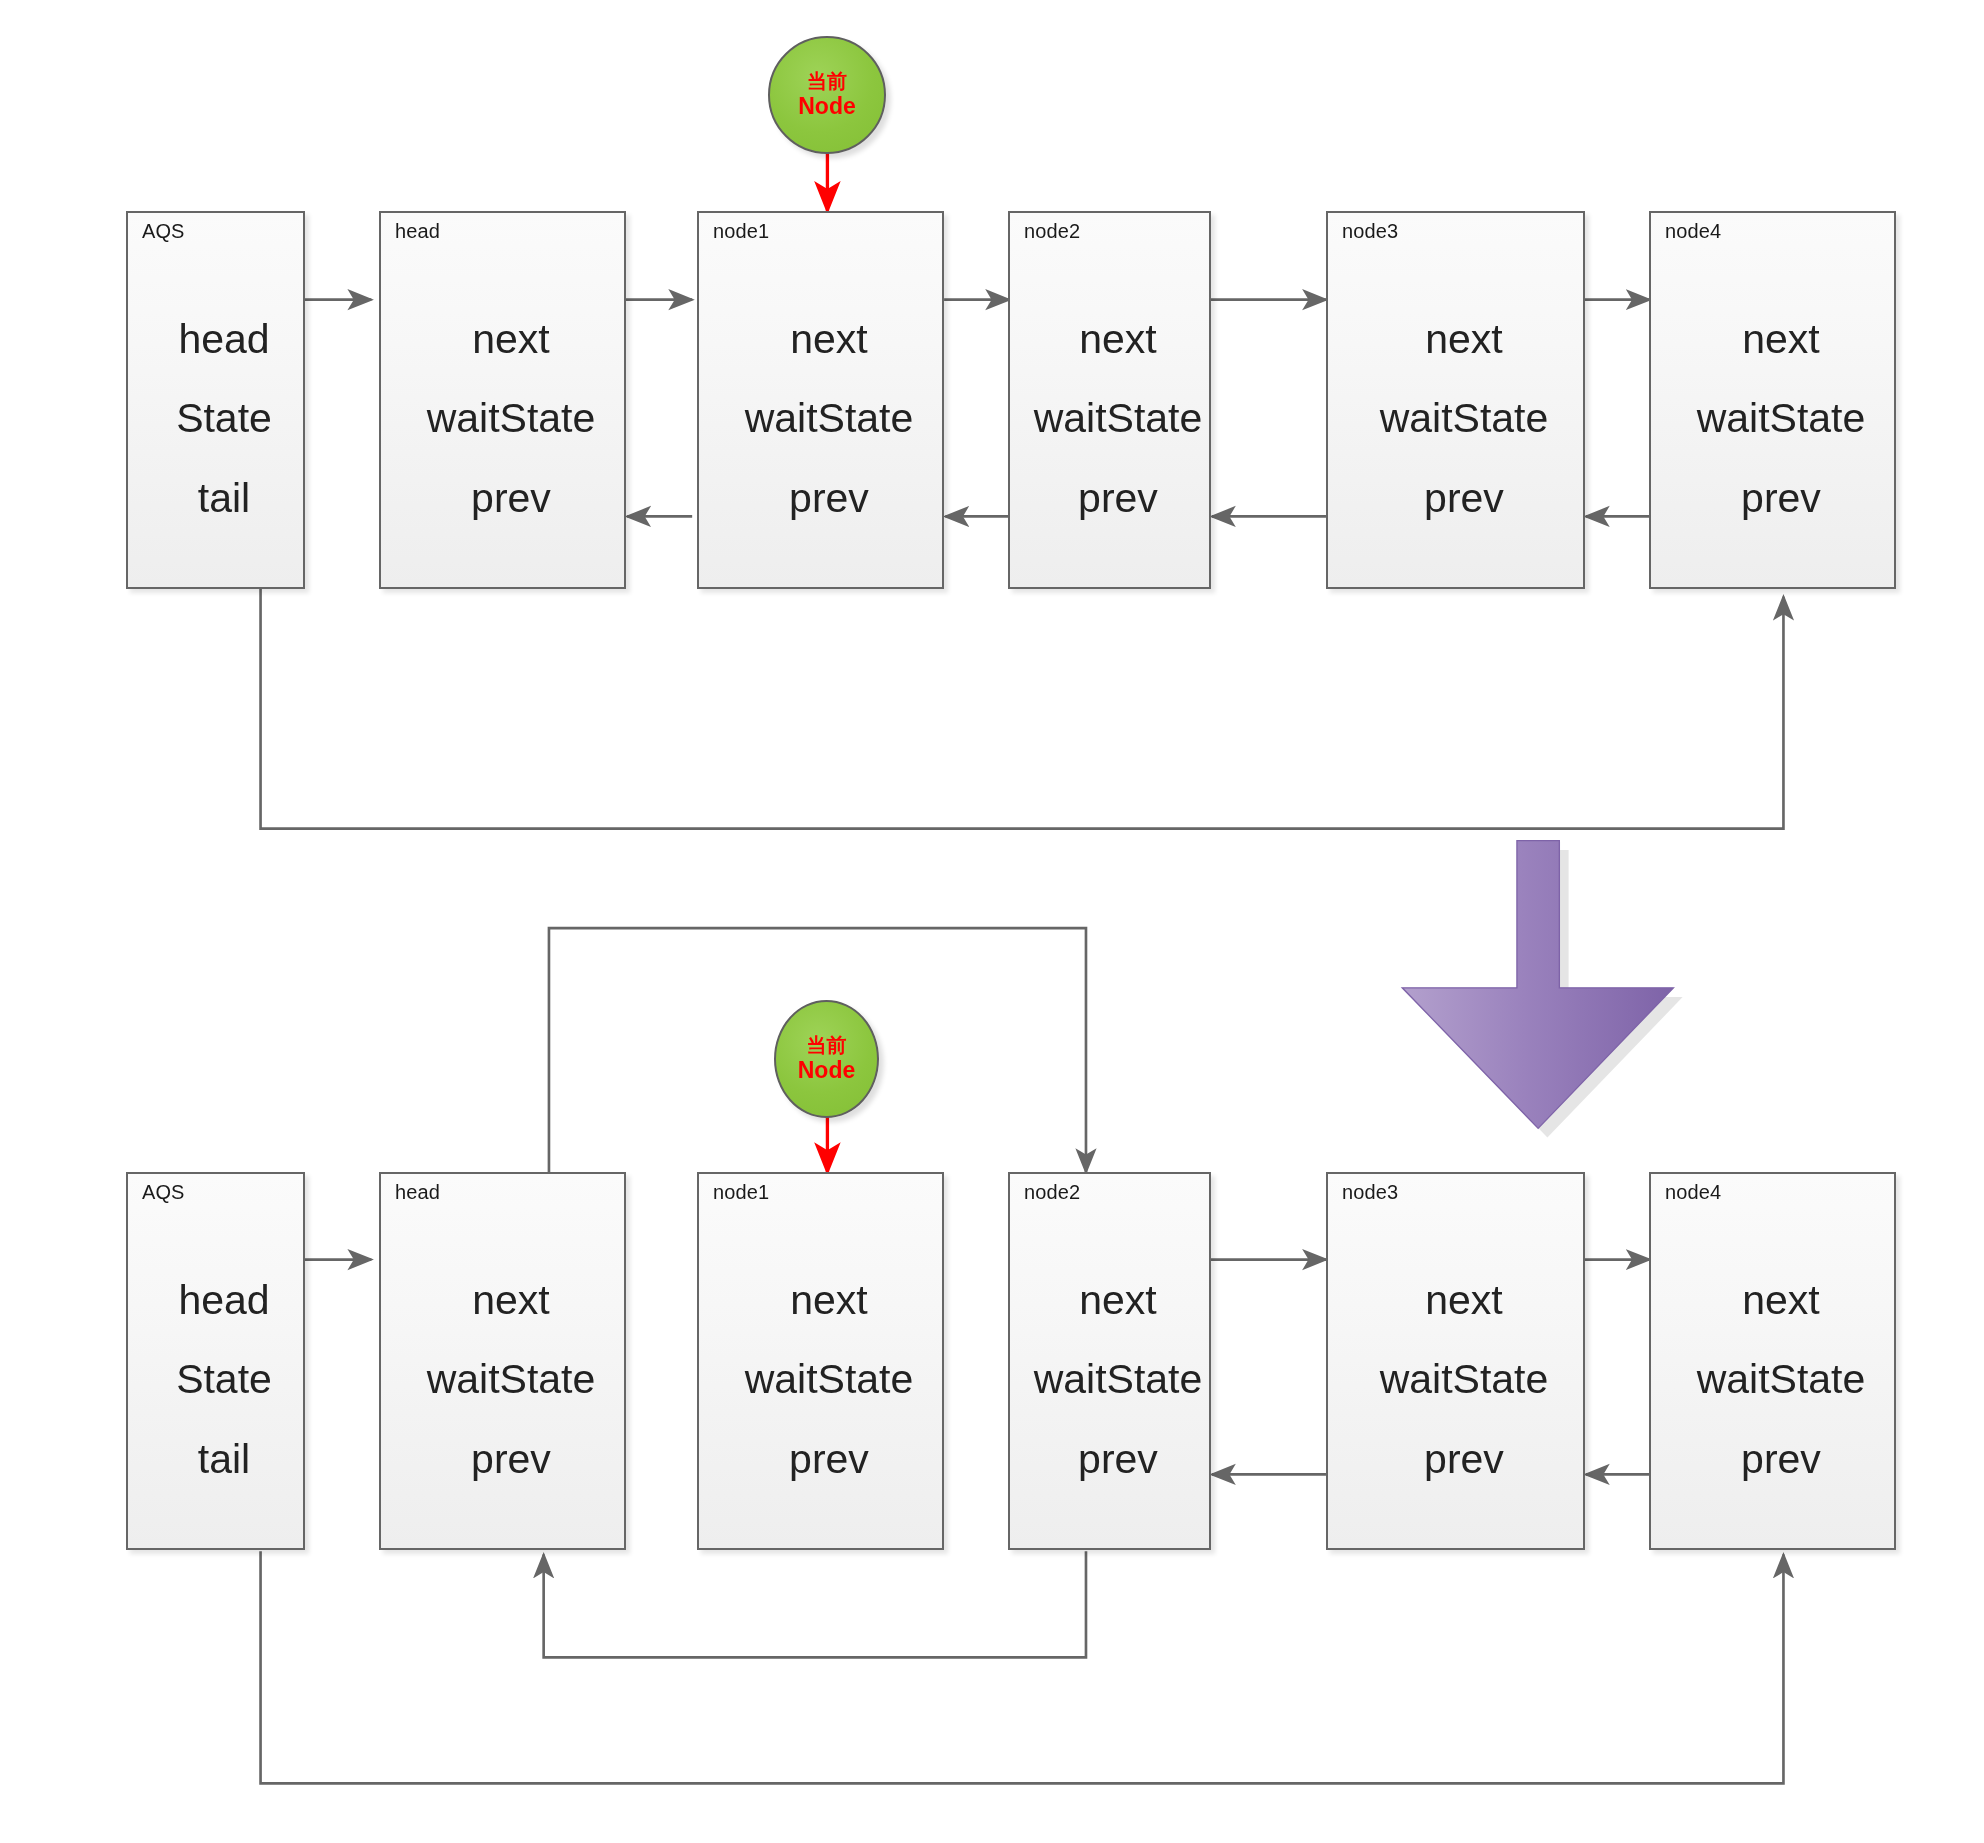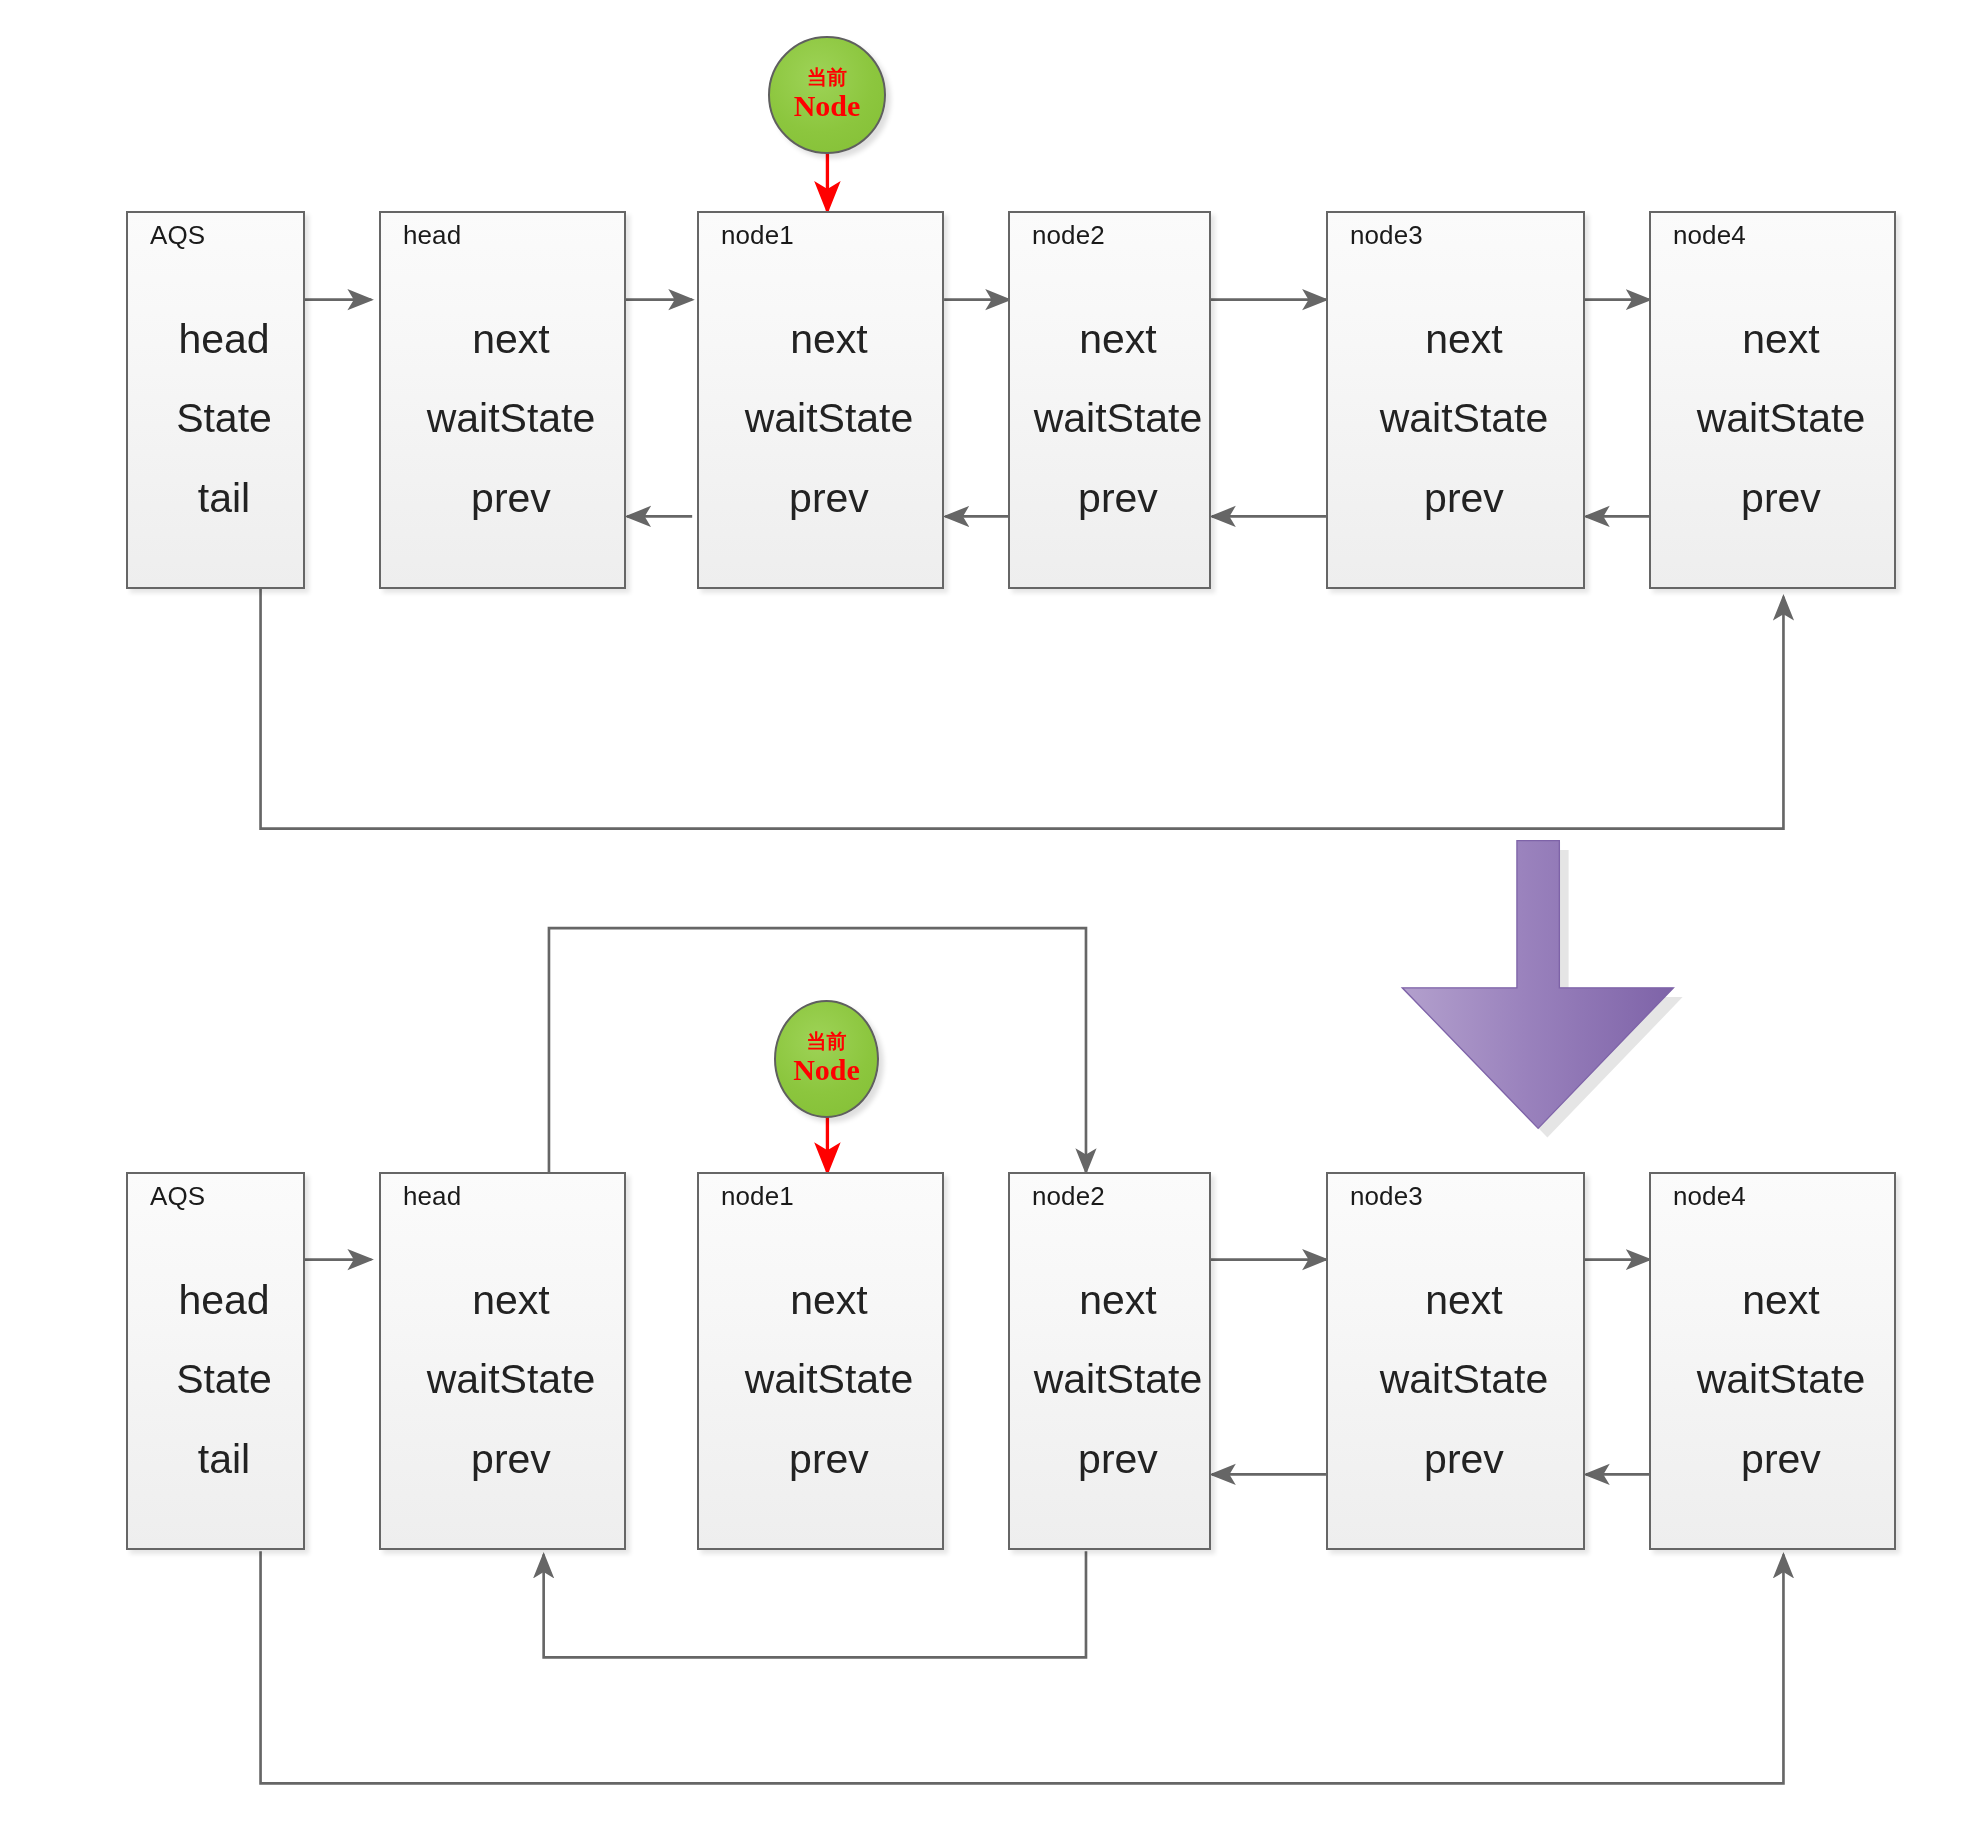--- a/index.html
+++ b/index.html
@@ -29,23 +29,23 @@
   }
   .box {
     position: absolute;
     box-sizing: border-box;
     border: 2px solid #666666;
     background: linear-gradient(to bottom, #fbfbfb 0%, #f7f7f7 35%, #eeeeee 100%);
     box-shadow: 4px 4px 4.6px rgba(0,0,0,0.10);
   }
   .box-tag {
     position: absolute;
-    left: 22px;
+    left: 14px;
     top: 6.6px;
-    font-size: 26px;
+    font-size: 20px;
     color: #1a1a1a;
     letter-spacing: 0.1px;
   }
   .box-fields {
     position: absolute;
     left: 0;
     right: 0;
     top: 38px;
     bottom: 0;
     display: flex;
@@ -75,21 +75,21 @@
     box-shadow: 4.6px 4.6px 5.3px rgba(0,0,0,0.13);
     display: flex;
     flex-direction: column;
     align-items: center;
     justify-content: center;
     color: #ff0000;
     font-weight: bold;
     box-sizing: border-box;
   }
   .bubble .l1 { font-size: 20px; line-height: 1.15; text-align: center; }
-  .bubble .l2 { font-size: 30px; line-height: 1.15; font-family: Liberation Serif, serif; }
+  .bubble .l2 { font-size: 23px; line-height: 1.15; }
 </style>
 </head>
 <body>
 
 <div id="stage">
 
   <svg class="wires" viewBox="0 0 2994 2780" preserveAspectRatio="none">
     <defs>
       <marker id="ah" markerWidth="12" markerHeight="12" refX="9" refY="4" orient="auto" markerUnits="strokeWidth">
         <path d="M0,0 L10,4 L0,8 L2.4,4 z" fill="#666666"></path>

